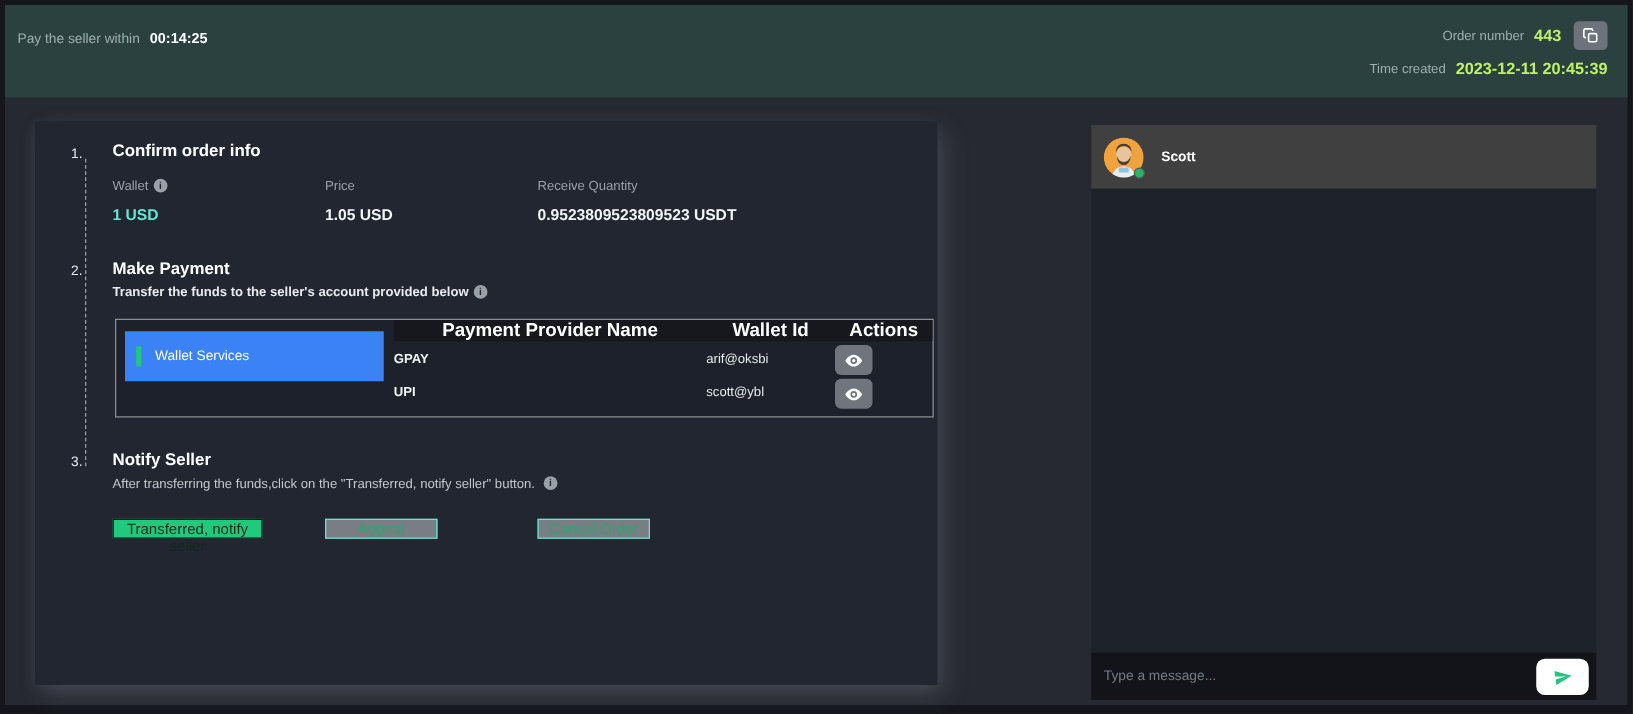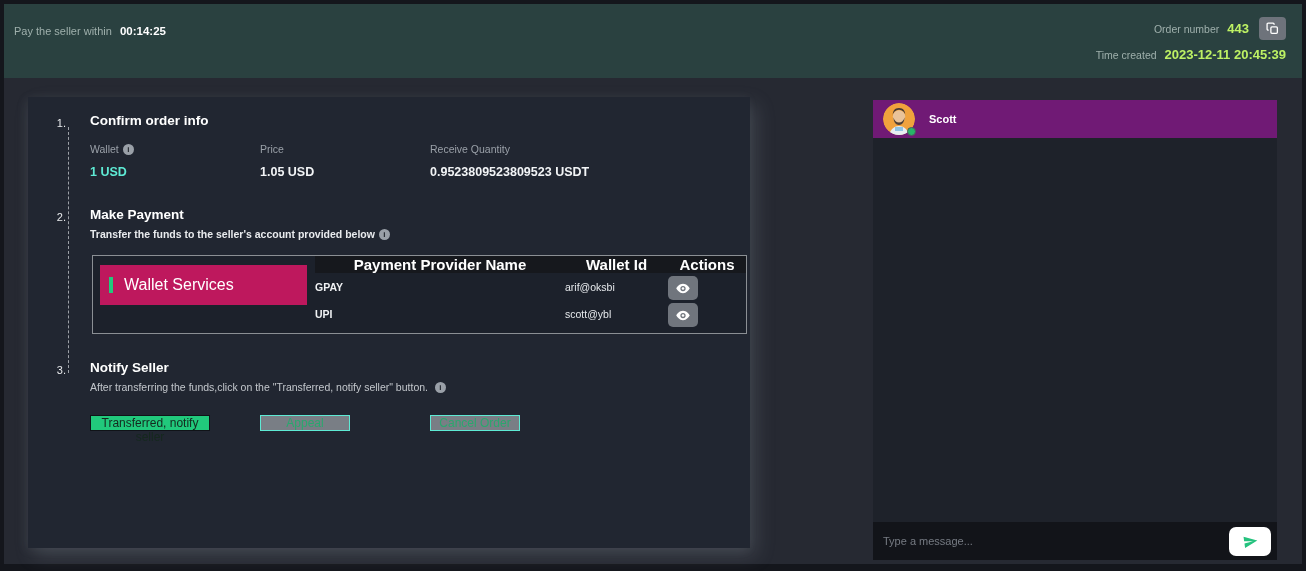--- a/index.html
+++ b/index.html
@@ -67,22 +67,22 @@
   .fields .lbl { font-size: 10.5px; color: #9aa0a8; }
   .fields .val { margin-top: 10px; font-size: 12.5px; font-weight: bold; color: #f2f4f6; }
   .fields .val.green { color: #5eead4; }
   
   .ptable {
     margin-top: 15px; margin-left: 2px; width: 655px; height: 79px;
     border: 1px solid #8b8f94; display: flex; background: #1c212b;
   }
   .tabcol { width: 222px; padding: 9px 8px 0 7px; }
   .wallet-tab {
-    height: 40px; background: #be185d; color: #ffffff;
-    font-size: 16px; display: flex; align-items: center;
+    height: 40px; background: #3b82f6; color: #ffffff;
+    font-size: 11px; display: flex; align-items: center;
     padding-left: 24px; position: relative; cursor: pointer;
   }
   .wallet-tab::before {
     content: ""; position: absolute; left: 9px; top: 12px;
     width: 4px; height: 16px; background: #22c97c;
   }
   .tmain { flex: 1; display: flex; flex-direction: column; }
   .thead {
     height: 17px; background: #16181d; display: grid;
     grid-template-columns: 250px 103px 1fr; align-items: center;
@@ -107,21 +107,21 @@
     background: #797e85; color: #2aa76e; border: 1px solid #5eead4;
   }
   .btn-appeal { width: 90px; margin-left: 50px; }
   .btn-cancel { width: 90px; margin-left: 80px; }
   
   .chat {
     position: absolute; left: 869px; top: 96px; width: 404px; height: 460px;
     display: flex; flex-direction: column;
   }
   .chat-header {
-    height: 38px; background: #701a75; display: flex; align-items: center;
+    height: 51px; background: #404040; display: flex; align-items: center;
     padding-left: 10px; flex: 0 0 auto;
   }
   .avatar-wrap { position: relative; width: 32px; height: 32px; }
   .avatar-wrap .status-dot {
     position: absolute; right: -1px; bottom: -1px; width: 9px; height: 9px;
     border-radius: 50%; background: #27b468; border: 1px solid #51565e;
   }
   .peer-name { margin-left: 14px; font-size: 11px; font-weight: bold; color: #ffffff; }
   .chat-body { flex: 1 1 auto; background: #1e222a; }
   .chat-input-bar {

